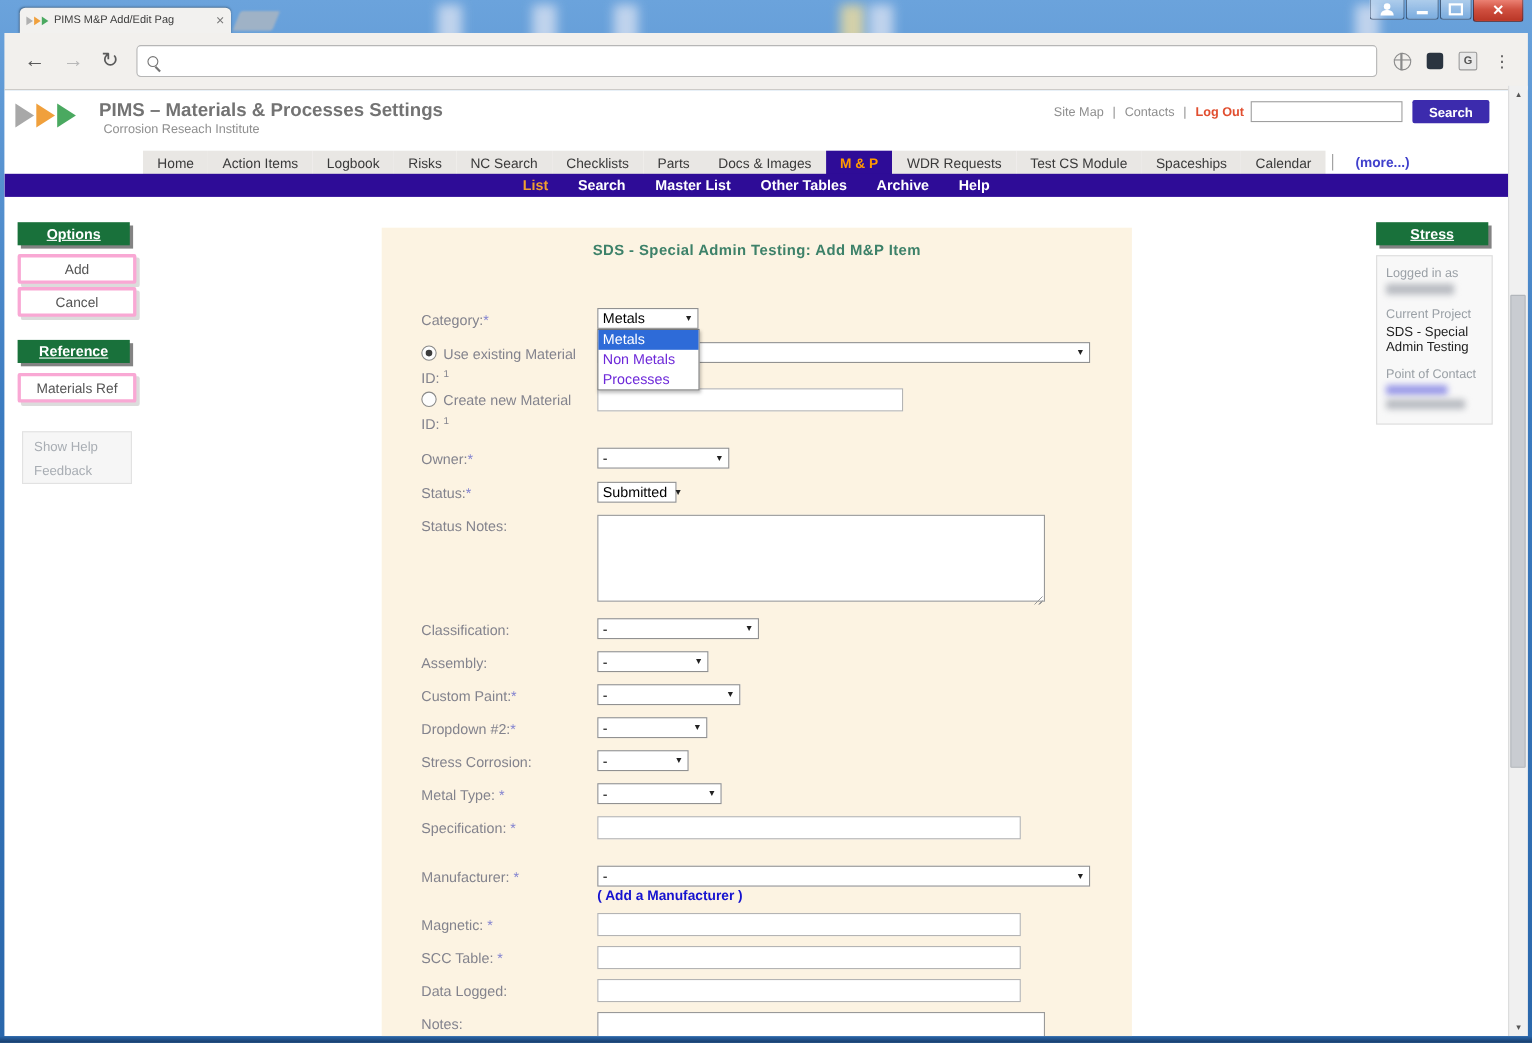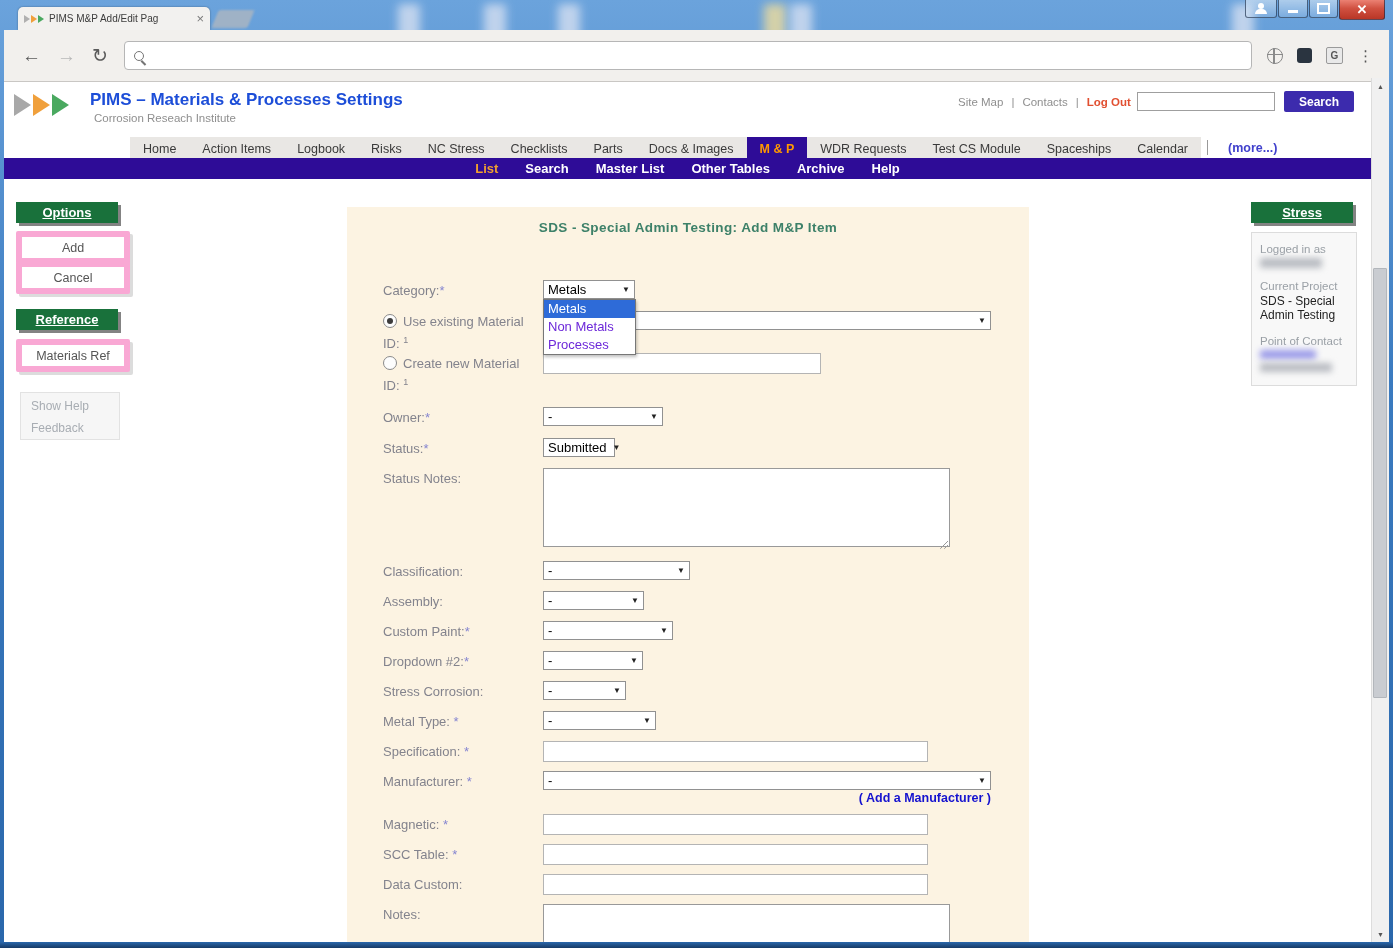--- a/index.html
+++ b/index.html
@@ -65,21 +65,21 @@
   .i-gbox{width:15px;height:15px;background:#e9e9e9;border:1px solid #9a9a9a;
     border-radius:2px;margin:0 7px;display:flex;align-items:center;justify-content:center;
     font-size:10px;font-weight:bold;color:#555;}
   .i-menu{font-size:15px;color:#555;margin:0 6px 0 8px;cursor:pointer;}
   
   .page{position:absolute;left:4px;top:82px;right:22px;bottom:6px;background:#fff;overflow:hidden;}
   
   .logo{position:absolute;left:10px;top:12px;display:flex;align-items:center;cursor:pointer;}
   .logo i{display:inline-block;width:0;height:0;border-top:11px solid transparent;
     border-bottom:11px solid transparent;border-left:17px solid;margin-right:2px;}
-  .app-title{position:absolute;left:86px;top:8px;font-size:17px;font-weight:bold;color:#1d4ed8;}
+  .app-title{position:absolute;left:86px;top:8px;font-size:17px;font-weight:bold;color:#737373;}
   .app-subtitle{position:absolute;left:90px;top:30px;font-size:11.5px;color:#8f8f8f;}
   .header-links{position:absolute;left:954px;top:14px;font-size:11.5px;color:#8f8f8f;
     display:flex;gap:8px;align-items:center;}
   .header-links .lnk{cursor:pointer;}
   .logout{color:#e14f30;font-weight:bold;}
   .hdr-search-input{position:absolute;left:1133px;top:10px;width:138px;height:19px;
     border:1px solid #9f9f9f;box-sizing:border-box;font-size:12px;padding:0 4px;
     font-family:"Liberation Sans",sans-serif;}
   .hdr-search-btn{position:absolute;left:1280px;top:9px;width:70px;height:21px;
     background:#3c2bad;color:#fff;font-size:12px;font-weight:bold;border:none;
@@ -93,21 +93,21 @@
   .more-link{background:#fff;color:#4040cc;font-weight:bold;font-size:12.5px;
     display:flex;align-items:center;padding:0 14px;cursor:pointer;}
   .purplebar{position:absolute;left:0;right:0;top:76px;height:21px;background:#2e0c97;
     display:flex;align-items:center;justify-content:center;gap:27px;}
   .subnav-item{color:#fff;font-size:13px;font-weight:bold;cursor:pointer;}
   .subnav-item.active{color:#f0a030;}
   
   .green-hdr{position:absolute;width:102px;height:21px;background:#19713b;color:#fff;
     font-size:13px;font-weight:bold;display:flex;align-items:center;justify-content:center;
     box-shadow:3px 3px 0 rgba(30,30,30,.55);text-decoration:underline;}
-  .side-btn{position:absolute;width:102px;height:21px;background:#fff;border:6px solid #f9a8d4;
+  .side-btn{position:absolute;width:102px;height:21px;background:#fff;border:3px solid #f9a8d4;
     border-radius:2px;color:#555;font-size:12.5px;display:flex;align-items:center;
     justify-content:center;box-shadow:3px 3px 0 #dcdcdc;cursor:pointer;}
   .helpbox{position:absolute;left:16px;top:310px;width:100px;height:48px;background:#f6f6f6;
     border:1px solid #e2e2e2;padding:6px 10px;box-sizing:border-box;}
   .helpbox .hlnk{font-size:12px;color:#a8adb3;margin-bottom:8px;cursor:pointer;}
   .statusbox{position:absolute;left:1247px;top:150px;width:106px;height:154px;
     background:#f8f8f8;border:1px solid #dcdcdc;padding:10px 8px;box-sizing:border-box;
     font-size:11.5px;}
   .statusbox .slabel{color:#9aa0a6;margin-bottom:3px;}
   .statusbox .svalue{color:#222;font-size:12px;line-height:1.15;}
@@ -137,21 +137,21 @@
     clip-path:polygon(100% 0,100% 100%,0 100%);}
   .radio{display:inline-block;width:12px;height:12px;border:1px solid #8a8a8a;
     border-radius:50%;background:#fdfdfd;vertical-align:-2px;margin-right:6px;
     position:relative;cursor:pointer;}
   .radio.checked::after{content:"";position:absolute;left:3px;top:3px;width:6px;height:6px;
     border-radius:50%;background:#3c3c3c;}
   .popup{position:absolute;left:196px;top:19px;width:91px;background:#fff;
     border:1px solid #777;z-index:5;box-shadow:1px 2px 3px rgba(0,0,0,.25);}
   .popup .opt{font-size:13px;color:#6d28d9;padding:1px 4px 2px 4px;cursor:pointer;}
   .popup .opt.hl{background:#2e6bd8;color:#fff;}
-  .addlink{font-size:12.5px;font-weight:bold;color:#1512cf;margin-top:1px;cursor:pointer;text-align:right;}
+  .addlink{font-size:12.5px;font-weight:bold;color:#1512cf;margin-top:1px;cursor:pointer;}
   
   .vscroll{position:absolute;right:4px;top:78px;bottom:6px;width:18px;background:#f0f0f0;
     border-left:1px solid #dcdcdc;box-sizing:border-box;}
   .sb-btn{position:absolute;left:0;right:0;height:16px;display:flex;align-items:center;
     justify-content:center;font-size:7px;color:#555;cursor:pointer;}
   .sb-btn.up{top:0;}
   .sb-btn.down{bottom:0;}
   .sb-thumb{position:absolute;left:1px;right:2px;top:190px;height:428px;background:#c9ccd1;
     border:1px solid #b2b6bb;border-radius:1px;cursor:pointer;}
 </style>
@@ -227,21 +227,21 @@
       <span class="lnk logout">Log Out</span>
     </div>
     <input class="hdr-search-input" value="" style="">
     <div class="hdr-search-btn">Search</div>
 
     <div class="navstrip">
       <div class="navtab">Home</div>
       <div class="navtab">Action Items</div>
       <div class="navtab">Logbook</div>
       <div class="navtab">Risks</div>
-      <div class="navtab">NC Stress</div>
+      <div class="navtab">NC Search</div>
       <div class="navtab">Checklists</div>
       <div class="navtab">Parts</div>
       <div class="navtab">Docs &amp; Images</div>
       <div class="navtab active">M &amp; P</div>
       <div class="navtab">WDR Requests</div>
       <div class="navtab">Test CS Module</div>
       <div class="navtab">Spaceships</div>
       <div class="navtab">Calendar</div>
       <div class="nav-sep"></div>
       <div class="more-link">(more...)</div>
@@ -378,21 +378,21 @@
         </div>
 
         <div class="frow">
           <div class="flabel"><span>Metal Type:</span><span class="req"> *</span></div>
           <div class="sel" style="width:113px">
             <span>-</span>
             <span class="arr">▼</span>
           </div>
         </div>
 
-        <div class="frow" style="margin-bottom:9px">
+        <div class="frow" style="margin-bottom:24px">
           <div class="flabel"><span>Specification:</span><span class="req"> *</span></div>
           <input class="tin" style="width: 385px;" value="">
         </div>
 
         <div class="frow" style="margin-bottom:9px">
           <div class="flabel"><span>Manufacturer:</span><span class="req"> *</span></div>
           <div>
             <div class="sel" style="width:448px">
               <span>-</span>
               <span class="arr">▼</span>
@@ -405,21 +405,21 @@
           <div class="flabel"><span>Magnetic:</span><span class="req"> *</span></div>
           <input class="tin" style="width: 385px;" value="">
         </div>
 
         <div class="frow" style="margin-bottom:9px">
           <div class="flabel"><span>SCC Table:</span><span class="req"> *</span></div>
           <input class="tin" style="width: 385px;" value="">
         </div>
 
         <div class="frow" style="margin-bottom:9px">
-          <div class="flabel"><span>Data Custom:</span><span class="req"></span></div>
+          <div class="flabel"><span>Data Logged:</span><span class="req"></span></div>
           <input class="tin" style="width: 385px;" value="">
         </div>
 
         <div class="frow">
           <div class="flabel"><span>Notes:</span></div>
           <textarea class="tarea" style="width: 407px; height: 70px;"></textarea>
         </div>
 
       </div>
     </div>

